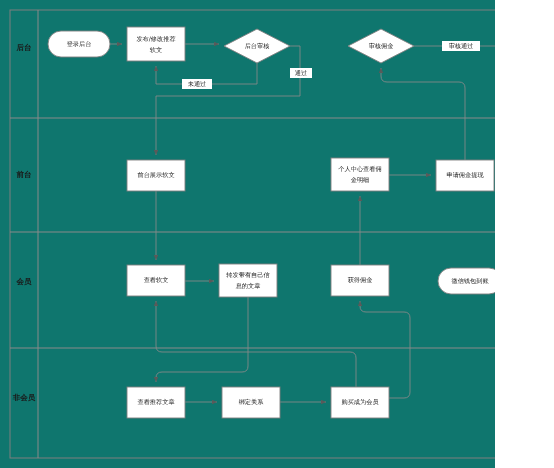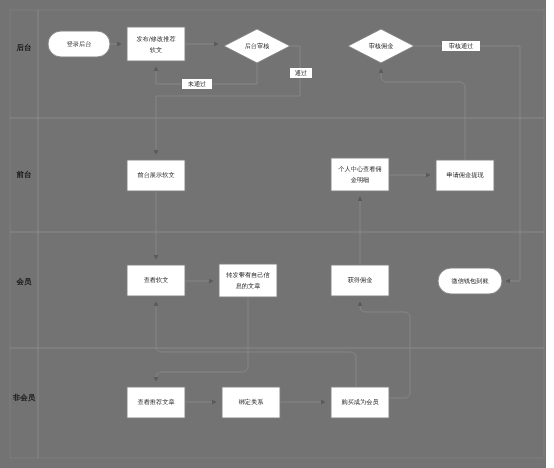--- a/index.html
+++ b/index.html
@@ -3,24 +3,25 @@
 <meta charset="utf-8">
 <style>
   html, body {
     margin: 0;
     padding: 0;
     background: #ffffff;
     font-family: "DejaVu Sans", "Liberation Sans", sans-serif;
   }
   #canvas {
     position: relative;
-    width: 546px;
+    width: 455px;
     height: 468px;
-    background: #737373;
+    background: #0f766e;
     overflow: hidden;
+    padding-left: 40px;
   }
   #diagram-svg {
     position: absolute;
     left: 0;
     top: 0;
     width: 554px;
     height: 468px;
   }
   .lane-label {
     font-size: 7.5px;

